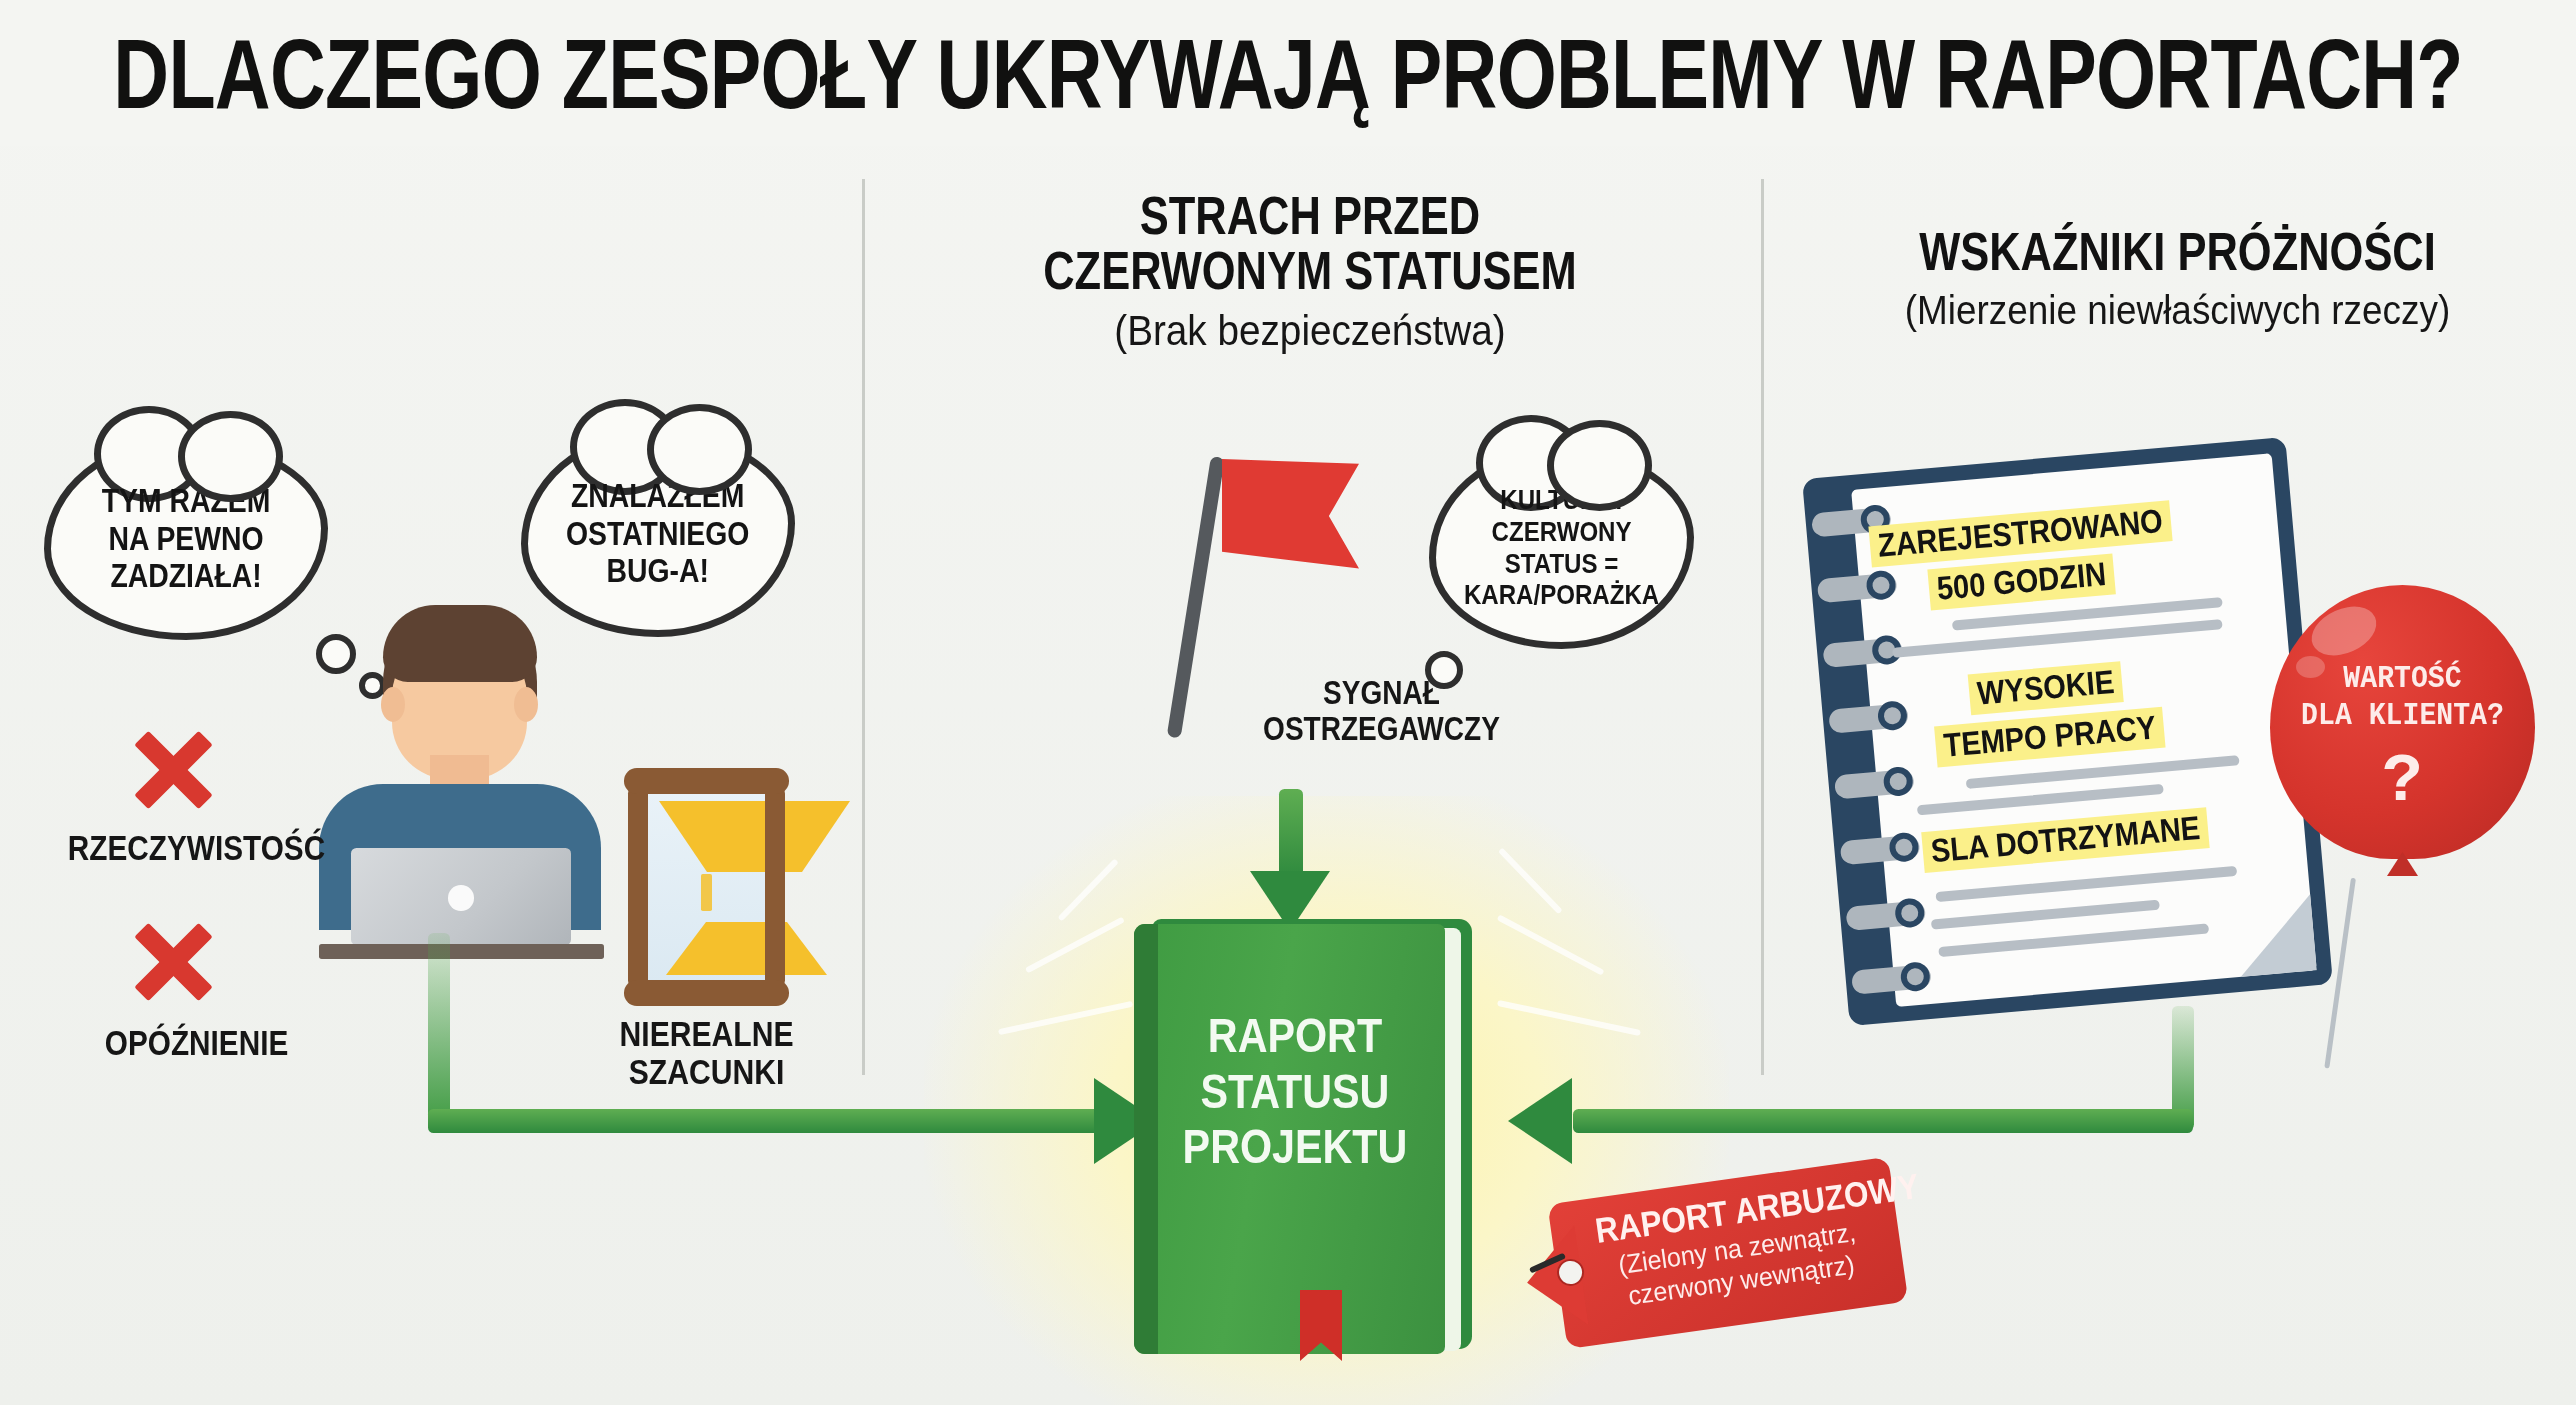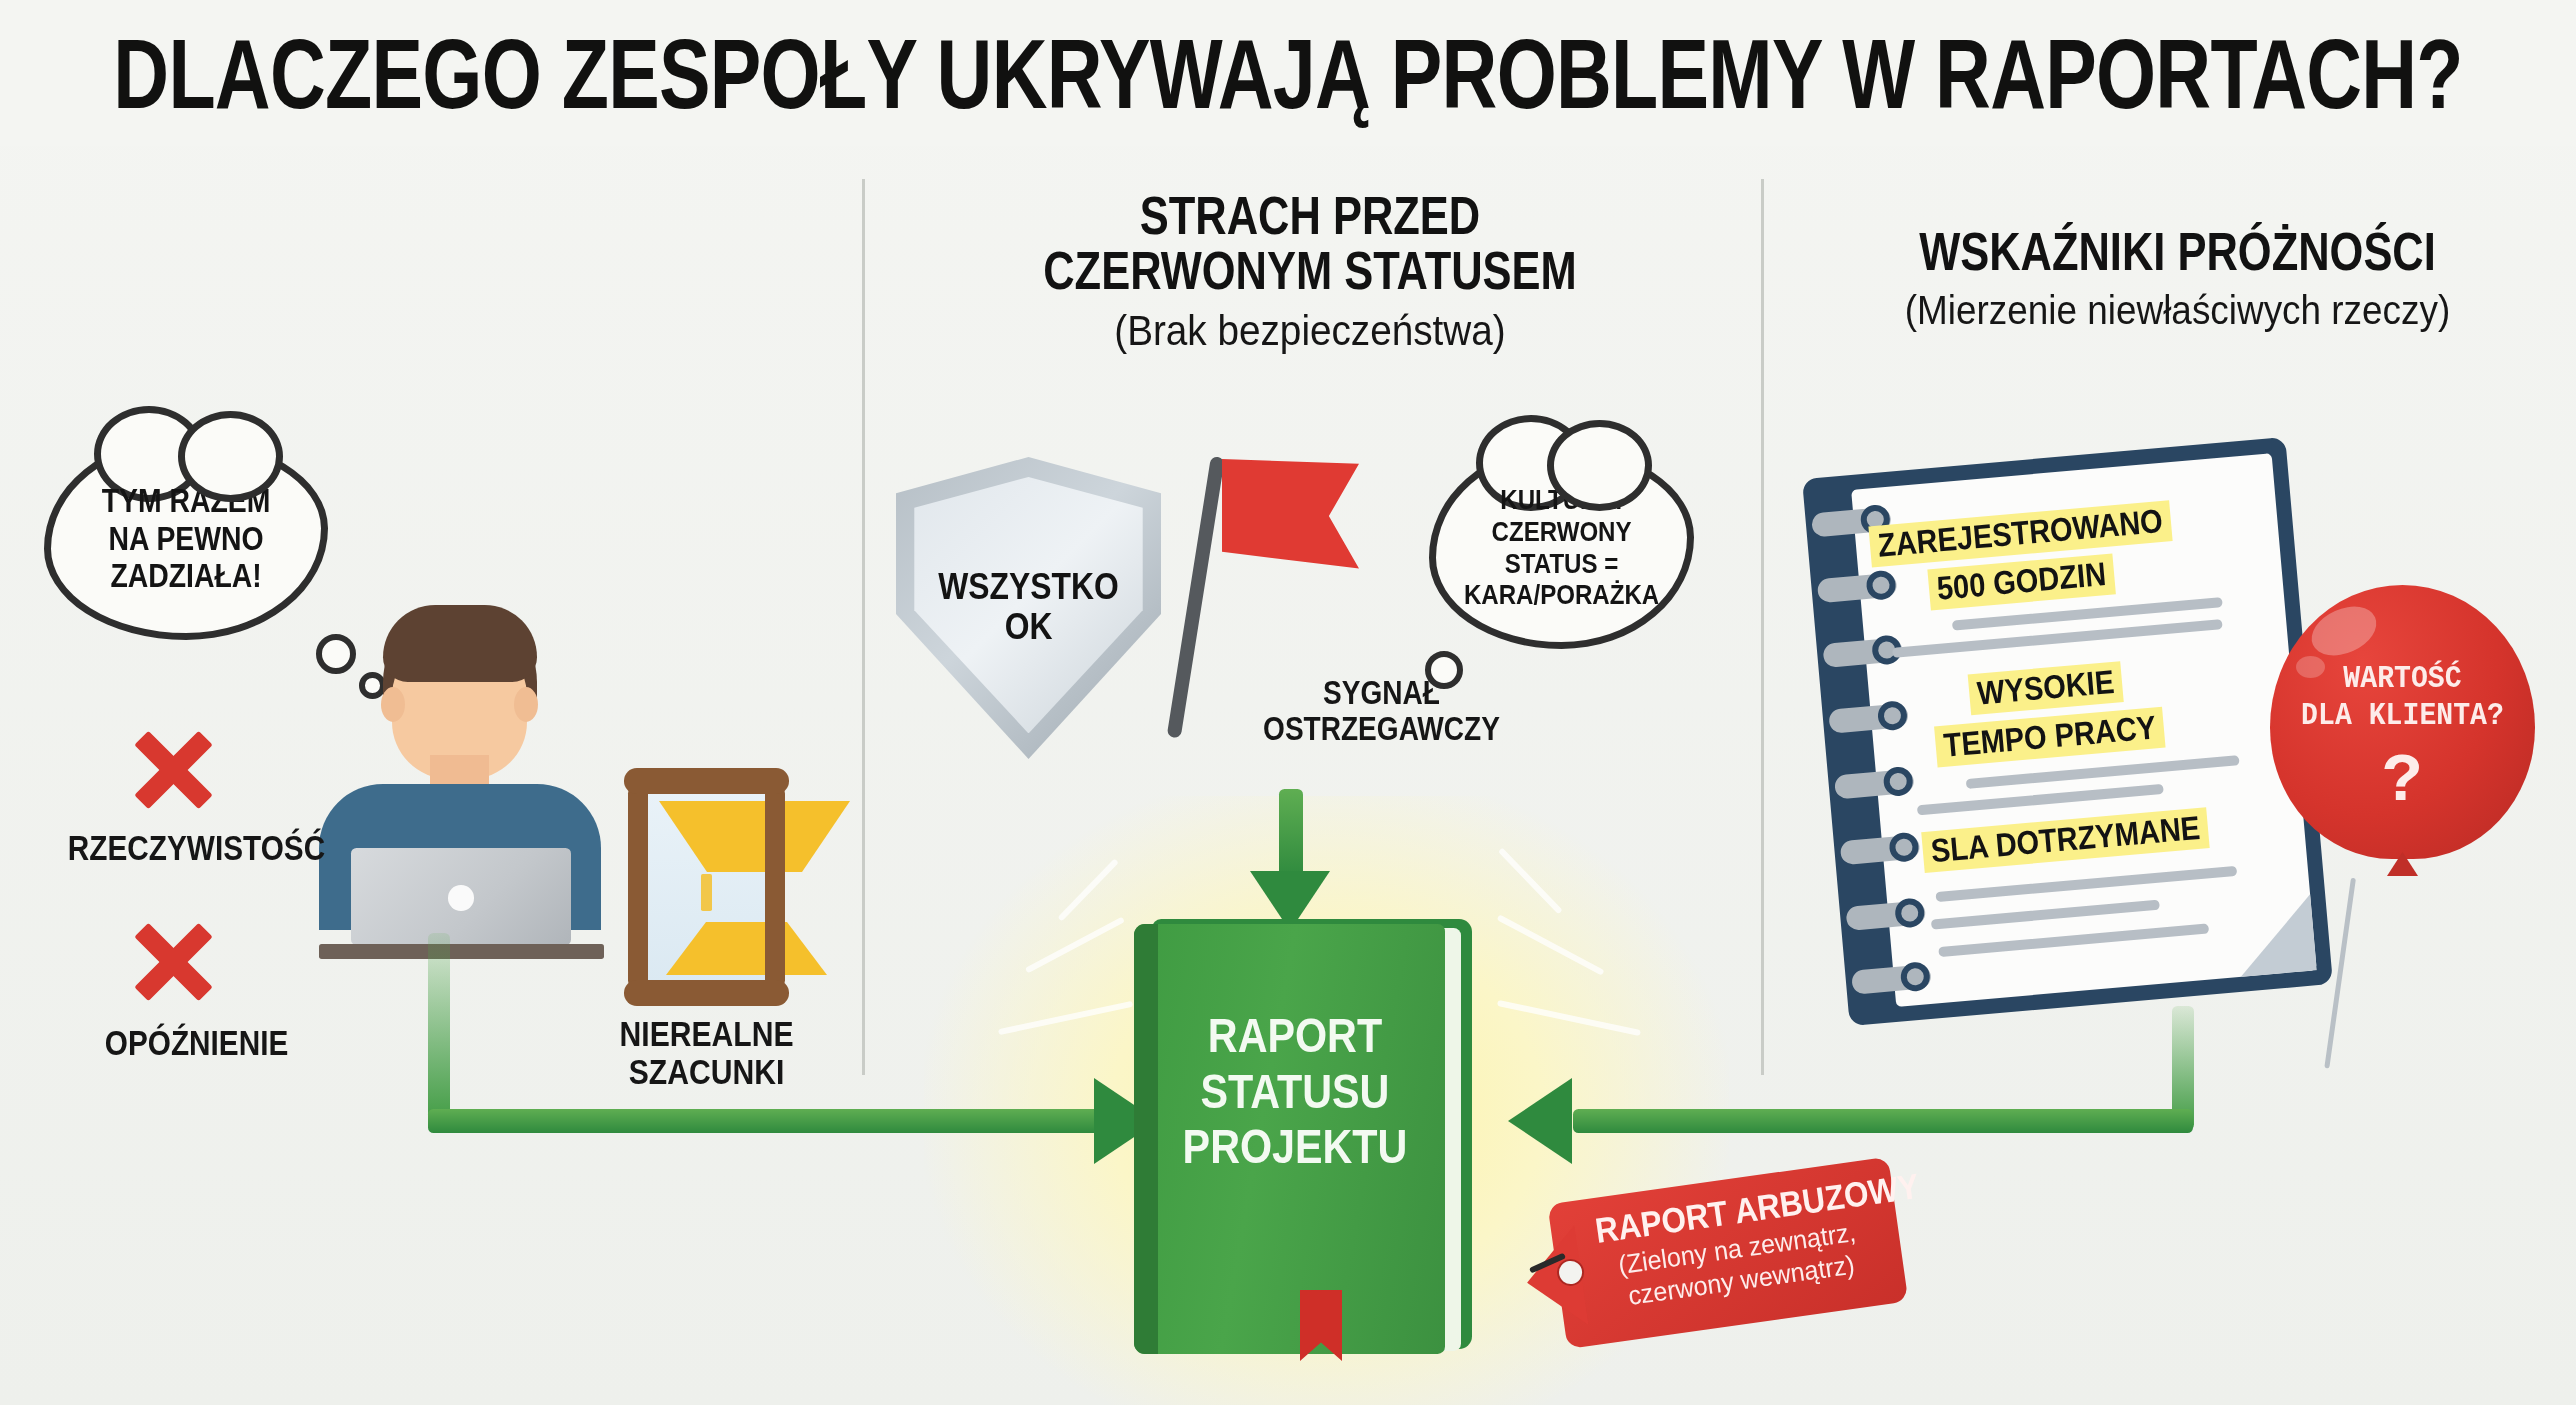--- a/index.html
+++ b/index.html
@@ -287,20 +287,27 @@
   <div class="bubble cloudy" id="bub1">
     <div class="btxt">
       <div>TYM RAZEM</div>
       <div>NA PEWNO</div>
       <div>ZADZIAŁA!</div>
     </div>
   </div>
   <div class="dot" id="bub1d1"></div>
   <div class="dot" id="bub1d2"></div>
 
+  <div class="bubble cloudy" id="bub2">
+    <div class="btxt">
+      <div>ZNALAZŁEM</div>
+      <div>OSTATNIEGO</div>
+      <div>BUG-A!</div>
+    </div>
+  </div>
   <div class="dot" id="bub2d1"></div>
   <div class="dot" id="bub2d2"></div>
 
   <div class="person">
     <div class="p-hair"></div>
     <div class="p-head"></div>
     <div class="p-hair2"></div>
     <div class="p-ear-l"></div>
     <div class="p-ear-r"></div>
     <div class="p-neck"></div>
@@ -330,28 +337,20 @@
     <div class="hg-l"></div>
     <div class="hg-r"></div>
     <div class="hg-top"></div>
     <div class="hg-bot"></div>
   </div>
   <div class="hg-label">
     <div>NIEREALNE</div>
     <div>SZACUNKI</div>
   </div>
 
-  <div class="shield">
-    <div class="shield-outer"></div>
-    <div class="shield-inner"></div>
-    <div class="shield-txt">
-      <div>WSZYSTKO</div>
-      <div>OK</div>
-    </div>
-  </div>
 
   <div class="flag">
     <div class="flag-pole"></div>
     <div class="flag-cloth"></div>
   </div>
   <div class="flag-label">
     <div>SYGNAŁ</div>
     <div>OSTRZEGAWCZY</div>
   </div>
 

